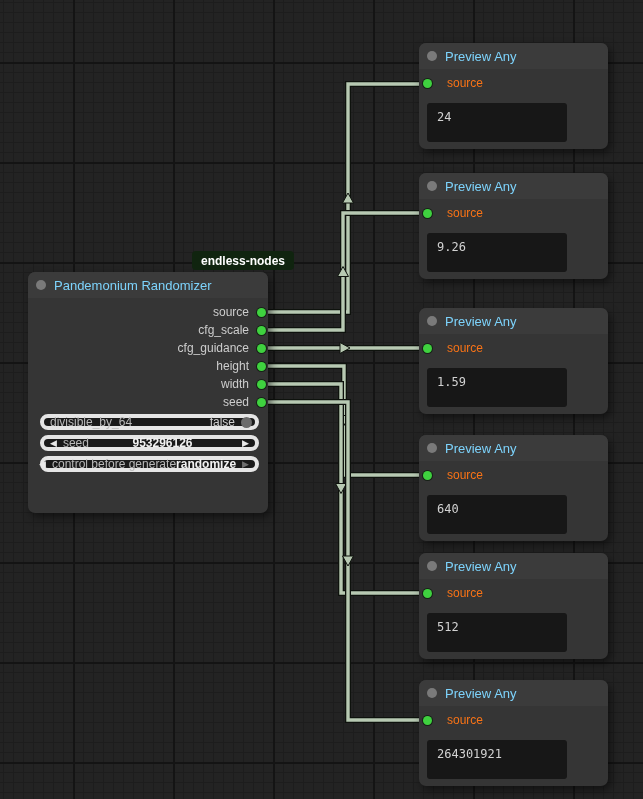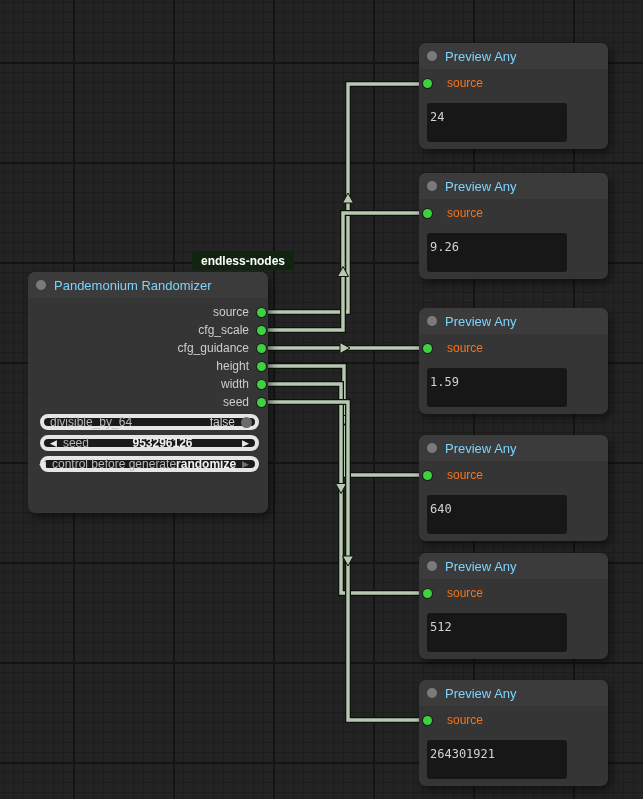--- a/index.html
+++ b/index.html
@@ -60,21 +60,21 @@
   }
   .wlabel{white-space:nowrap;}
   .wgap{width:6px;}
   
   .preview{left:419px;width:189px;height:106px;}
   .srcrow{height:28px;display:flex;align-items:center;padding-left:4px;}
   .srcrow .slabel{color:#f97316;font-size:12px;margin-left:15px;}
   .pbox{
     position:absolute;left:8px;top:60px;width:140px;height:39px;
     background:#171717;border-radius:3px;box-sizing:border-box;
-    padding:4px 3px;
+    padding:4px 10px;
   }
   .pval{
     font-family:"DejaVu Sans Mono",monospace;font-size:12px;color:#d2d2d2;
     white-space:pre;
   }
   
   .badge{
     position:absolute;left:192px;top:251px;height:19px;z-index:3;
     background:#10240f;border-radius:4px;color:#ffffff;font-weight:bold;
     font-size:12px;display:flex;align-items:center;padding:0 9px;

